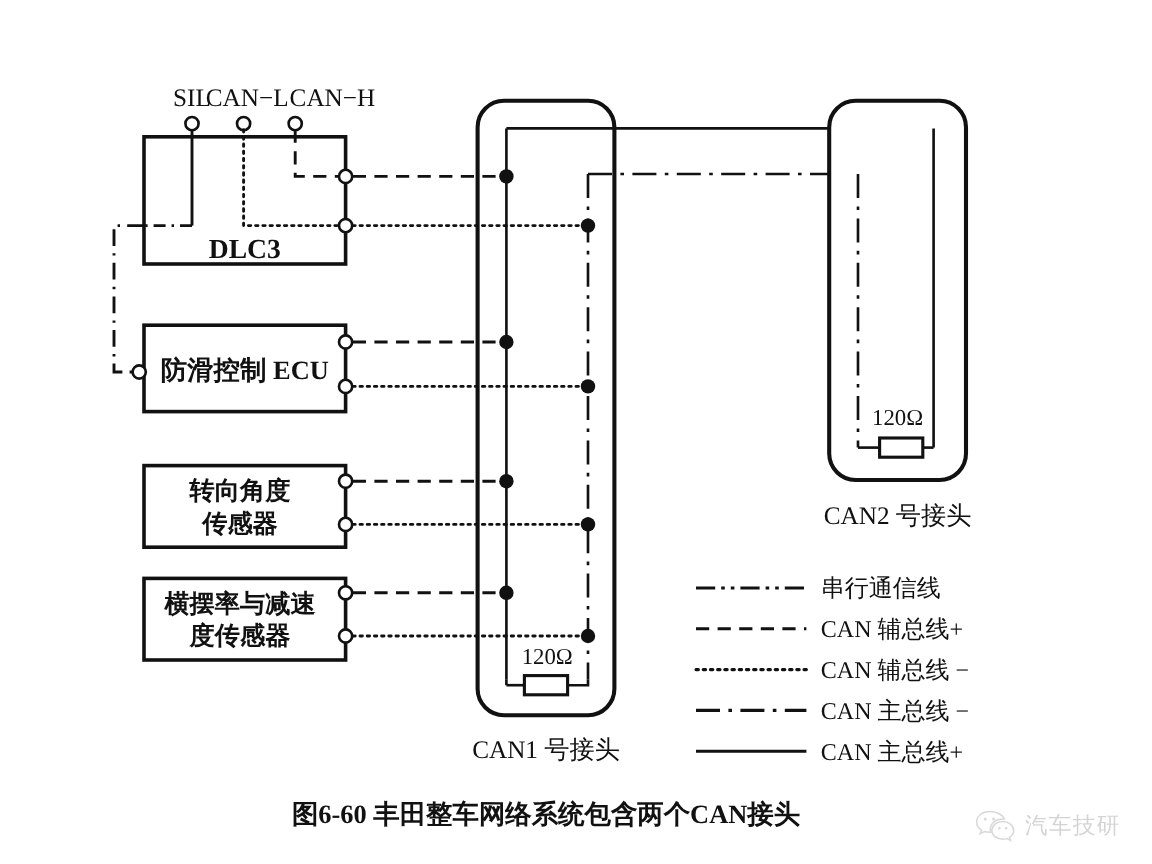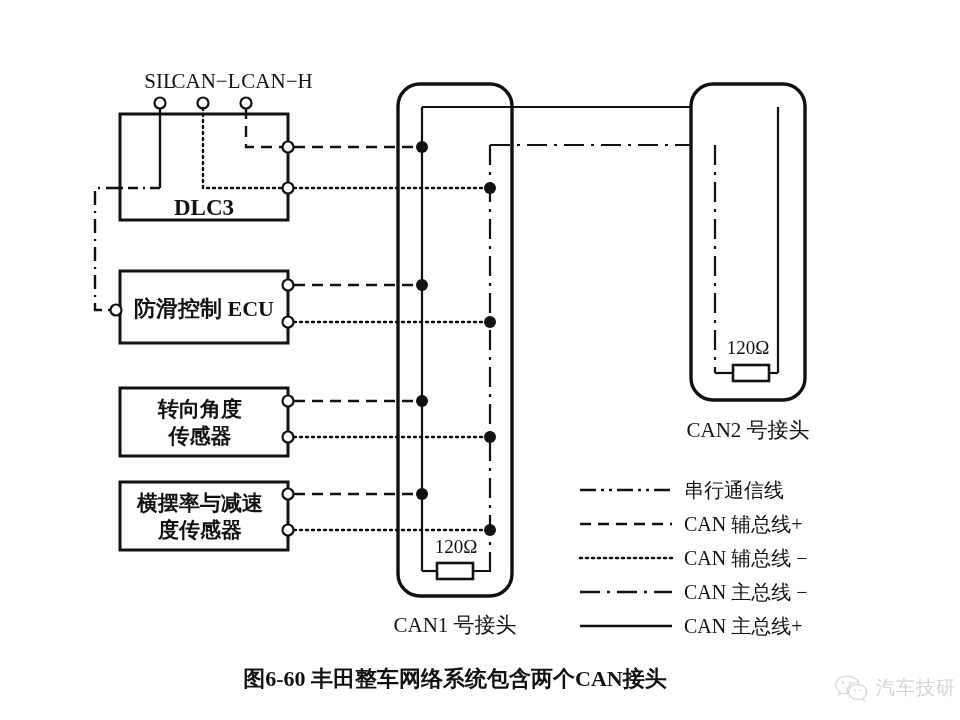--- a/index.html
+++ b/index.html
@@ -45,21 +45,21 @@
     font-family: "Liberation Serif", "DejaVu Serif", serif;
     font-size: 19px;
   }
   .caption {
     font-family: "Liberation Serif", "DejaVu Serif", serif;
     font-size: 22px;
     font-weight: 700;
   }
   .watermark {
     position: absolute;
-    right: 4px;
+    right: 26px;
     bottom: 18px;
     display: flex;
     align-items: center;
     gap: 8px;
     opacity: 0.32;
     pointer-events: none;
     text-align: right;
   }
   .watermark-text {
     font-family: "Liberation Sans", "DejaVu Sans", sans-serif;

